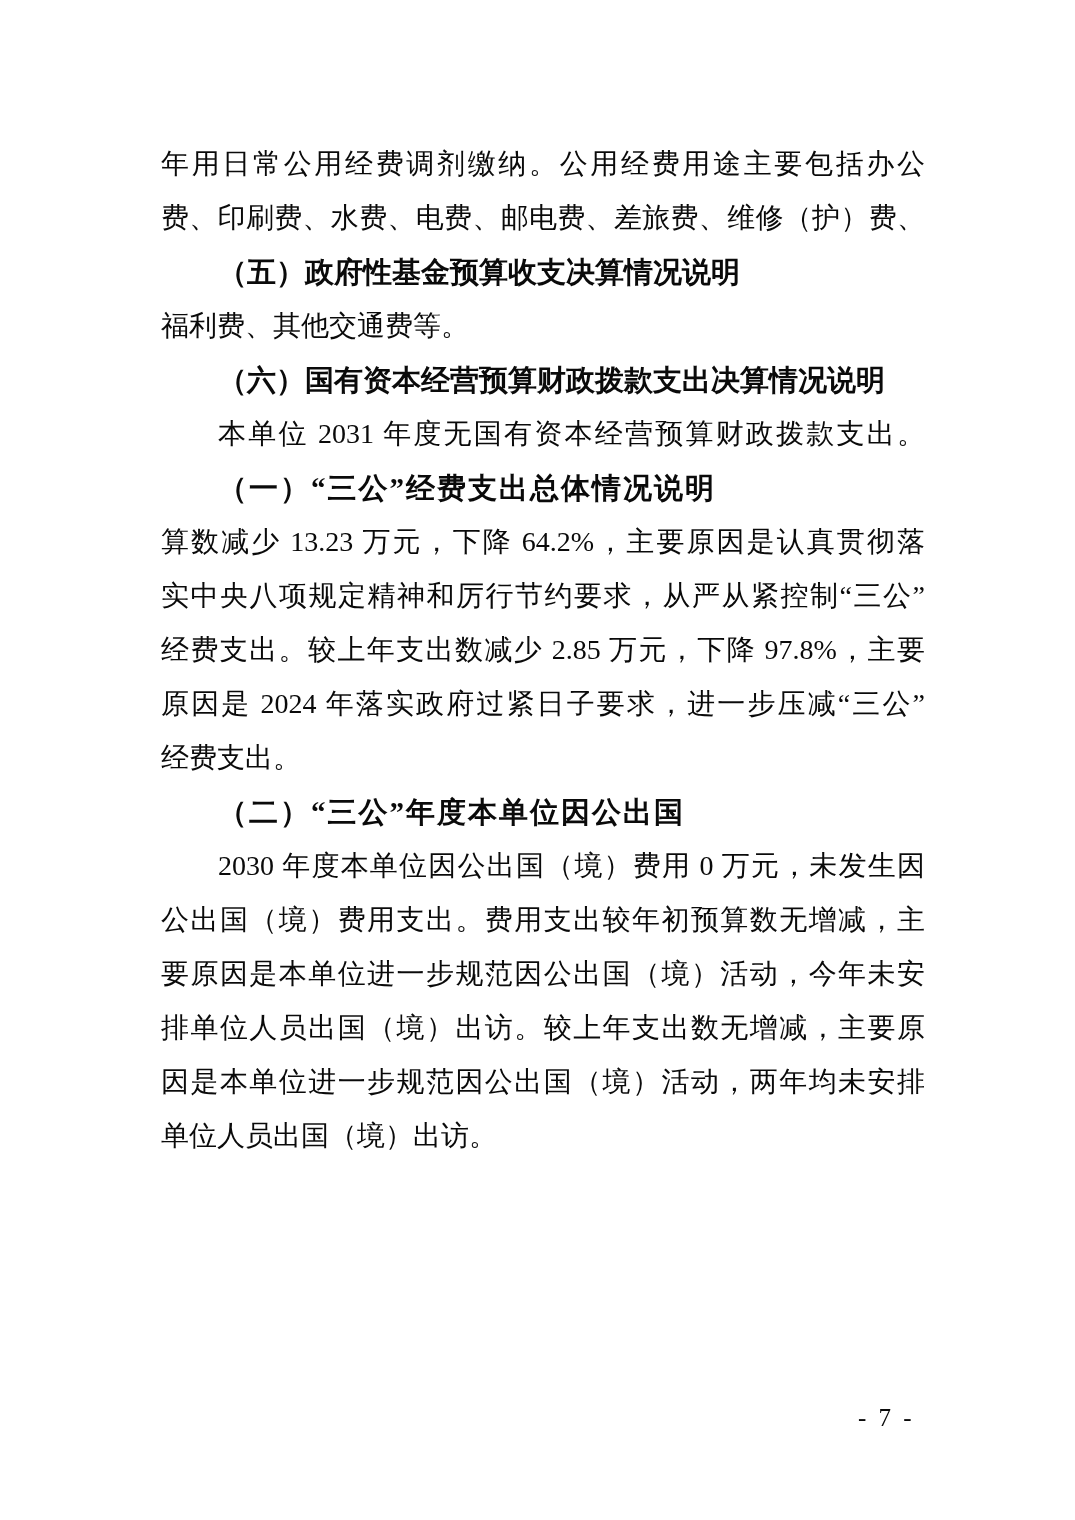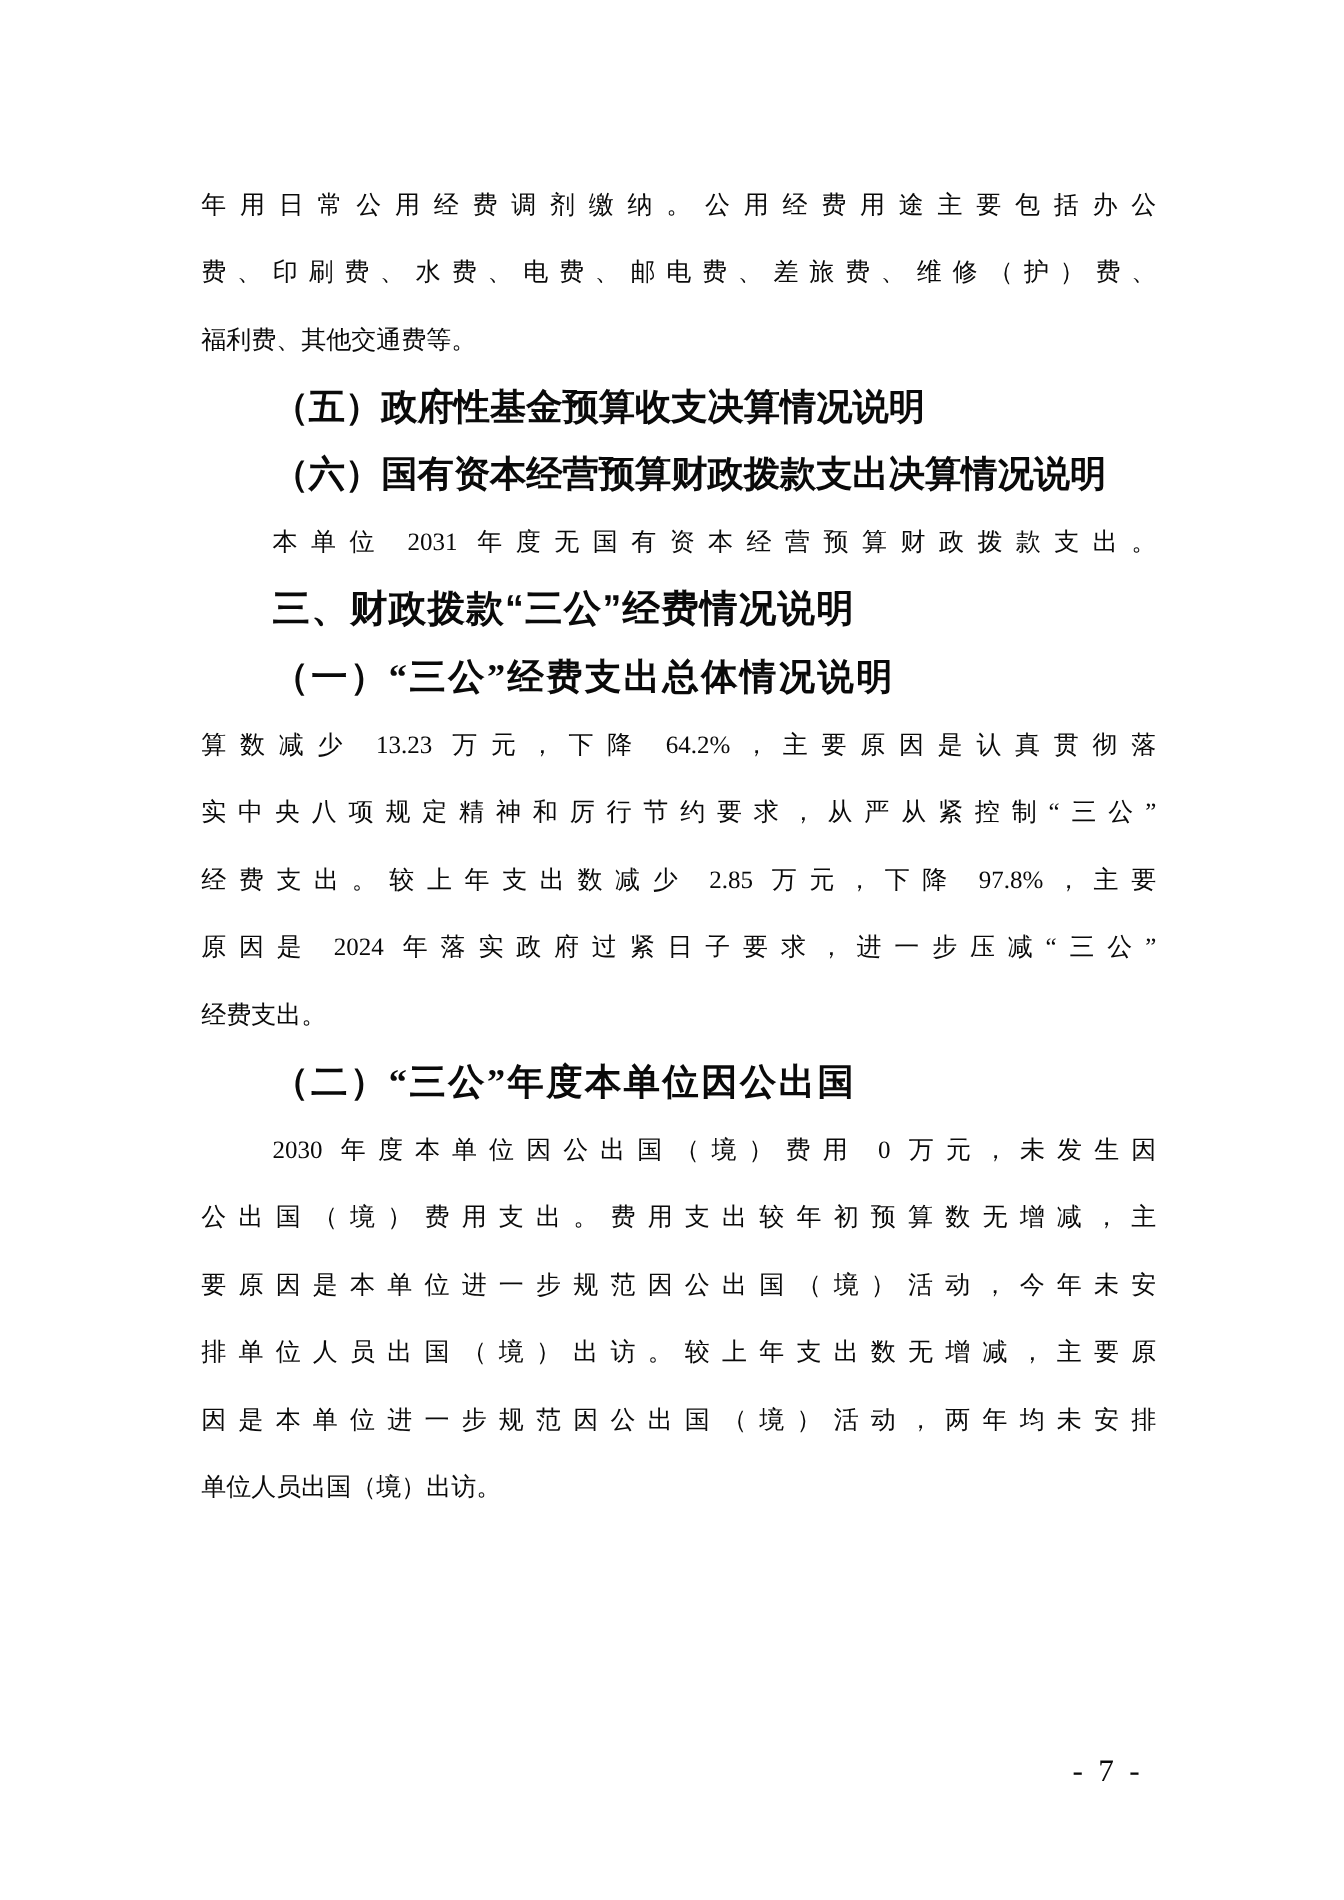--- a/index.html
+++ b/index.html
@@ -18,21 +18,21 @@
   }
   .textblock {
     position: absolute;
     left: 161px;
     top: 137px;
     width: 764px;
   }
   .line {
     height: 54px;
     line-height: 54px;
-    font-size: 20px;
+    font-size: 28px;
     text-align: left;
     white-space: normal;
     overflow: hidden;
   }
   .line.justify {
     text-align: justify;
     text-align-last: justify;
     text-justify: inter-character;
   }
   .line.indent {
@@ -63,25 +63,24 @@
     font-family: "Liberation Serif", serif;
   }
 </style>
 </head>
 <body>
 
 <div class="page">
   <div class="textblock" id="textblock">
       <div class="line body justify">年用日常公用经费调剂缴纳。公用经费用途主要包括办公</div>
       <div class="line body justify">费、印刷费、水费、电费、邮电费、差旅费、维修（护）费、</div>
+      <div class="line heading-bold indent">（五）政府性基金预算收支决算情况说明</div>
       <div class="line body">福利费、其他交通费等。</div>
-      <div class="line heading-bold indent">（五）政府性基金预算收支决算情况说明</div>
       <div class="line heading-bold indent">（六）国有资本经营预算财政拨款支出决算情况说明</div>
       <div class="line body indent justify">本单位 2031 年度无国有资本经营预算财政拨款支出。</div>
-      <div class="line heading-hei indent">三、财政拨款“三公”经费情况说明</div>
       <div class="line heading-kai indent">（一）“三公”经费支出总体情况说明</div>
       <div class="line body justify">算数减少 13.23 万元，下降 64.2%，主要原因是认真贯彻落</div>
       <div class="line body justify">实中央八项规定精神和厉行节约要求，从严从紧控制“三公”</div>
       <div class="line body justify">经费支出。较上年支出数减少 2.85 万元，下降 97.8%，主要</div>
       <div class="line body justify">原因是 2024 年落实政府过紧日子要求，进一步压减“三公”</div>
       <div class="line body">经费支出。</div>
       <div class="line heading-kai indent">（二）“三公”年度本单位因公出国</div>
       <div class="line body indent justify">2030 年度本单位因公出国（境）费用 0 万元，未发生因</div>
       <div class="line body justify">公出国（境）费用支出。费用支出较年初预算数无增减，主</div>
       <div class="line body justify">要原因是本单位进一步规范因公出国（境）活动，今年未安</div>

